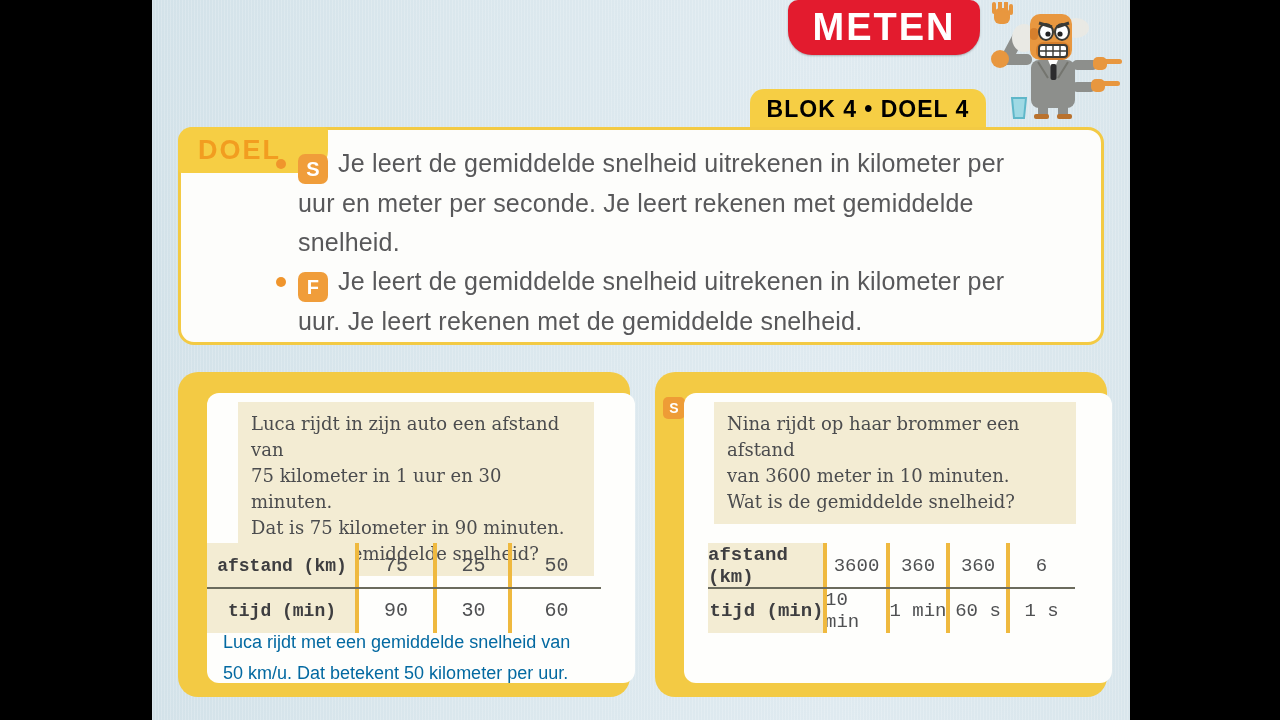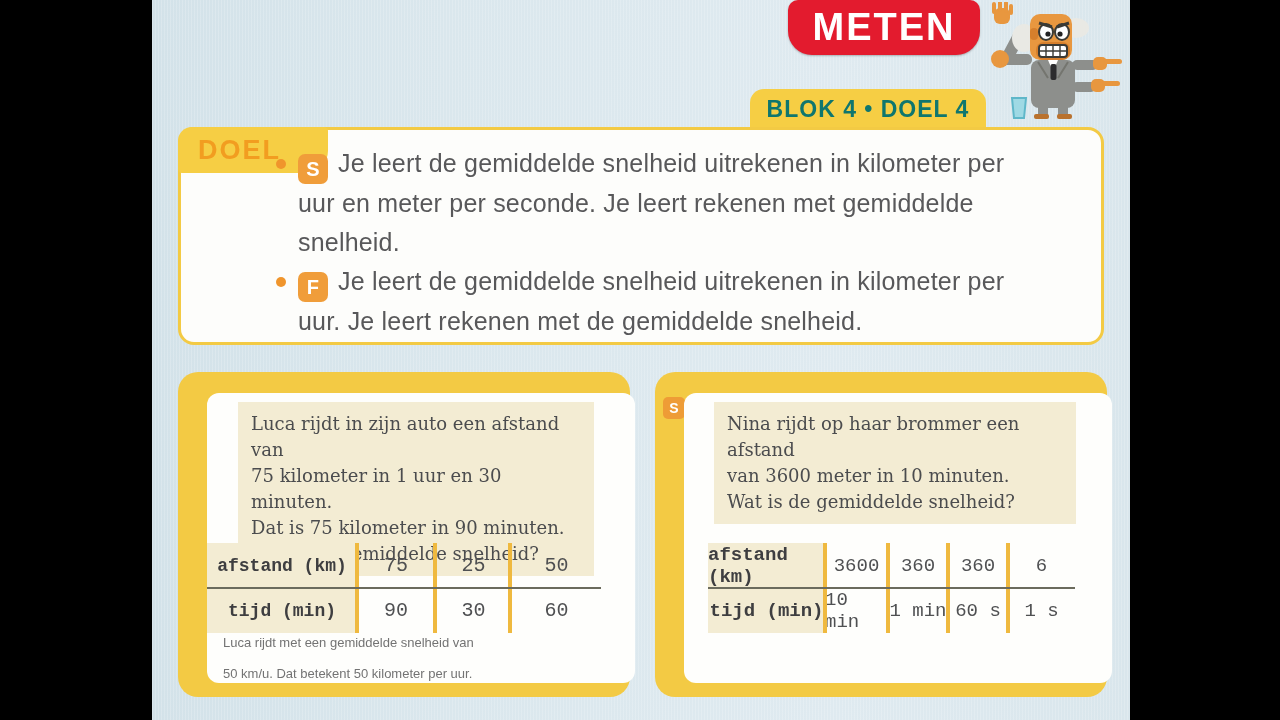--- a/index.html
+++ b/index.html
@@ -17,21 +17,21 @@
   .meten { position:absolute; left:636px; top:0; width:192px; height:55px;
            background:#e31b2e; border-radius:10px 10px 24px 24px;
            display:flex; align-items:center; justify-content:center; z-index:3;
            box-shadow:0 1px 2px rgba(0,0,0,.25); }
   .meten span { color:#fff; font-weight:bold; font-size:38px; letter-spacing:2px; }
 
   
   .blok { position:absolute; left:598px; top:89px; width:236px; height:40px;
           background:#f6ce44; border-radius:14px 14px 0 0;
           display:flex; align-items:center; justify-content:center; z-index:1; }
-  .blok span { color:#0f766e; font-weight:bold; font-size:23px; letter-spacing:1px; }
+  .blok span { color:#000000; font-weight:bold; font-size:23px; letter-spacing:1px; }
 
   
   .mascot { position:absolute; left:826px; top:2px; width:148px; height:118px; z-index:2; }
 
   
   .doel-box { position:absolute; left:26px; top:127px; width:926px; height:218px;
               background:#fdfdfb; border:3px solid #f3ca44; border-radius:16px; z-index:2; }
   .doel-tab { position:absolute; left:-3px; top:-3px; width:150px; height:46px;
               background:#f6ce44; border-radius:14px 4px 22px 4px;
               display:flex; align-items:center; }
@@ -56,21 +56,21 @@
   .card-badge { position:absolute; left:8px; top:25px; width:22px; height:22px;
                 border-radius:5px; background:#ee9c36; color:#fff; font-weight:bold;
                 font-size:14px; text-align:center; line-height:22px; }
   .panel { position:absolute; left:29px; top:21px; width:428px; height:290px;
            background:#fefefc; border-radius:12px; }
   .problem { position:absolute; left:31px; top:9px; width:356px;
              background:#f3ecd3; padding:9px 13px;
              font-family:"DejaVu Serif", serif; font-size:18px; line-height:26px;
              color:#4b4c4e; white-space:pre-line; }
   .answer { position:absolute; left:16px; top:234px; width:372px;
-            font-size:13px; line-height:31px; color:#737373; white-space:pre-line; }
+            font-size:18px; line-height:31px; color:#0369a1; white-space:pre-line; }
 
   
   .ex-table { position:absolute; top:150px; display:grid; grid-template-rows:45px 45px;font-family:Liberation Mono, monospace; }
   .ex-table.t-left  { left:0px;  width:394px; grid-template-columns:150px 78px 77px 89px; }
   .ex-table.t-right { left:24px; width:367px; grid-template-columns:117px 63px 60px 60px 67px; }
   .cell { display:flex; align-items:center; justify-content:center;
           font-size:20px; color:#4f5052; }
   .cell.hdr { background:#f3ecd3; font-weight:bold; font-size:18px; color:#3e3e40; }
   .t-right .cell { font-size:19px; }
   .vline { position:absolute; top:0; bottom:0; width:4px; background:#efb93f; }

